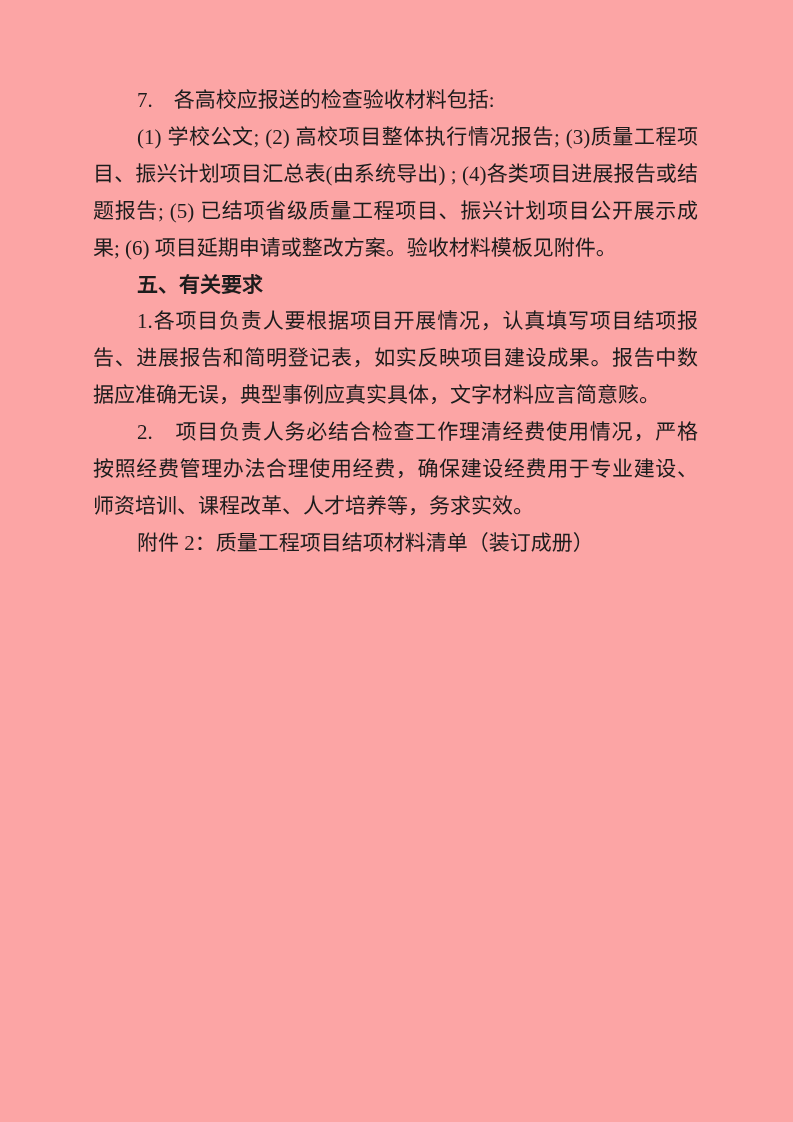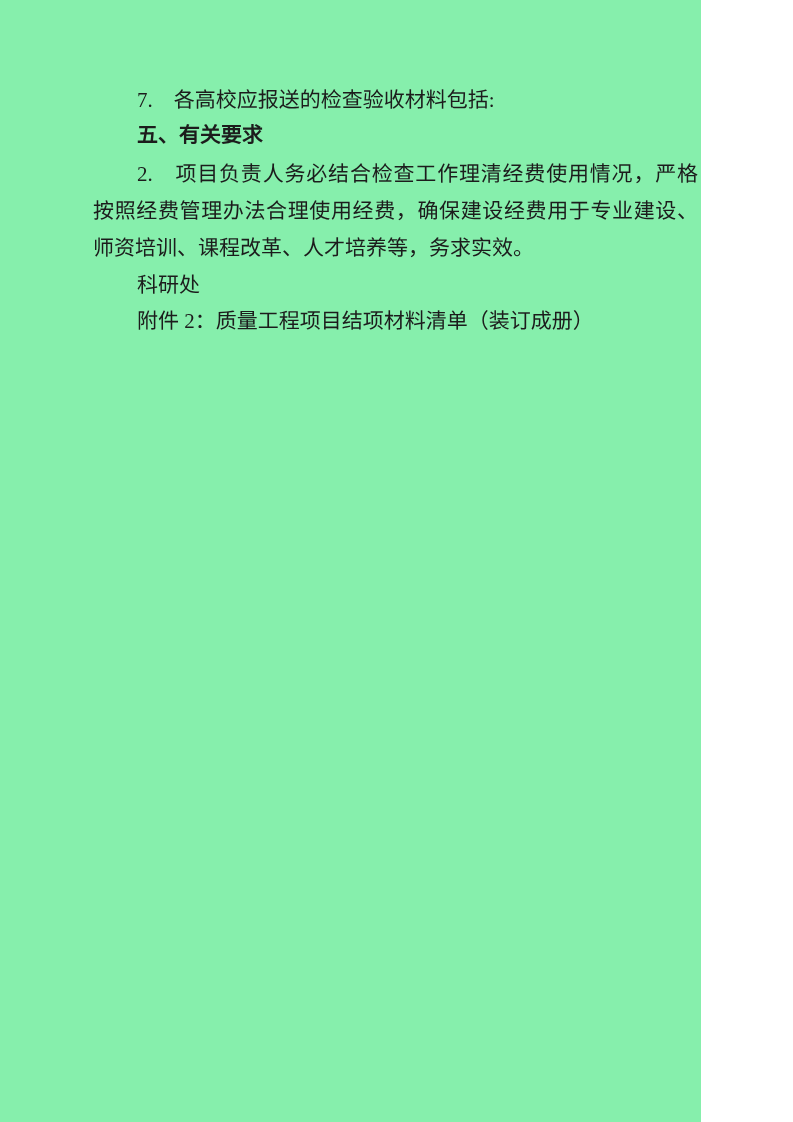--- a/index.html
+++ b/index.html
@@ -2,23 +2,23 @@
 <html lang="zh-CN"><head>
 <meta charset="utf-8">
 <style>
   html, body {
     margin: 0;
     padding: 0;
     background: #ffffff;
   }
   .page {
     position: relative;
-    width: 701px;
+    width: 793px;
     height: 1122px;
-    background: #86efac;
+    background: #fca5a5;
     overflow: hidden;
     font-family: "Liberation Serif", "DejaVu Serif", serif;
     color: #1c1c1c;
   }
   .content {
     position: absolute;
     left: 93px;
     top: 82px;
     width: 605px;
     font-size: 21px;
@@ -30,28 +30,29 @@
   .content p,
   .content h2 {
     margin: 0;
     padding: 0;
     text-indent: 2.1em;
     font-size: 21px;
     font-weight: normal;
   }
   .content h2.heading {
     font-weight: bold;
-    font-family: Liberation Mono, monospace;
+    font-family: Liberation Serif, serif;
     text-align: left;
   }
 </style>
 </head>
 <body>
 
 <div class="page">
   <div class="content">
     <p>7.　各高校应报送的检查验收材料包括:</p>
+    <p>(1) 学校公文; (2) 高校项目整体执行情况报告; (3)质量工程项目、振兴计划项目汇总表(由系统导出) ; (4)各类项目进展报告或结题报告; (5) 已结项省级质量工程项目、振兴计划项目公开展示成果; (6) 项目延期申请或整改方案。验收材料模板见附件。</p>
     <h2 class="heading">五、有关要求</h2>
+    <p>1.各项目负责人要根据项目开展情况，认真填写项目结项报告、进展报告和简明登记表，如实反映项目建设成果。报告中数据应准确无误，典型事例应真实具体，文字材料应言简意赅。</p>
     <p>2.　项目负责人务必结合检查工作理清经费使用情况，严格按照经费管理办法合理使用经费，确保建设经费用于专业建设、师资培训、课程改革、人才培养等，务求实效。</p>
-    <p>科研处</p>
     <p>附件 2：质量工程项目结项材料清单（装订成册）</p>
   </div>
 </div>
 
 </body></html>

